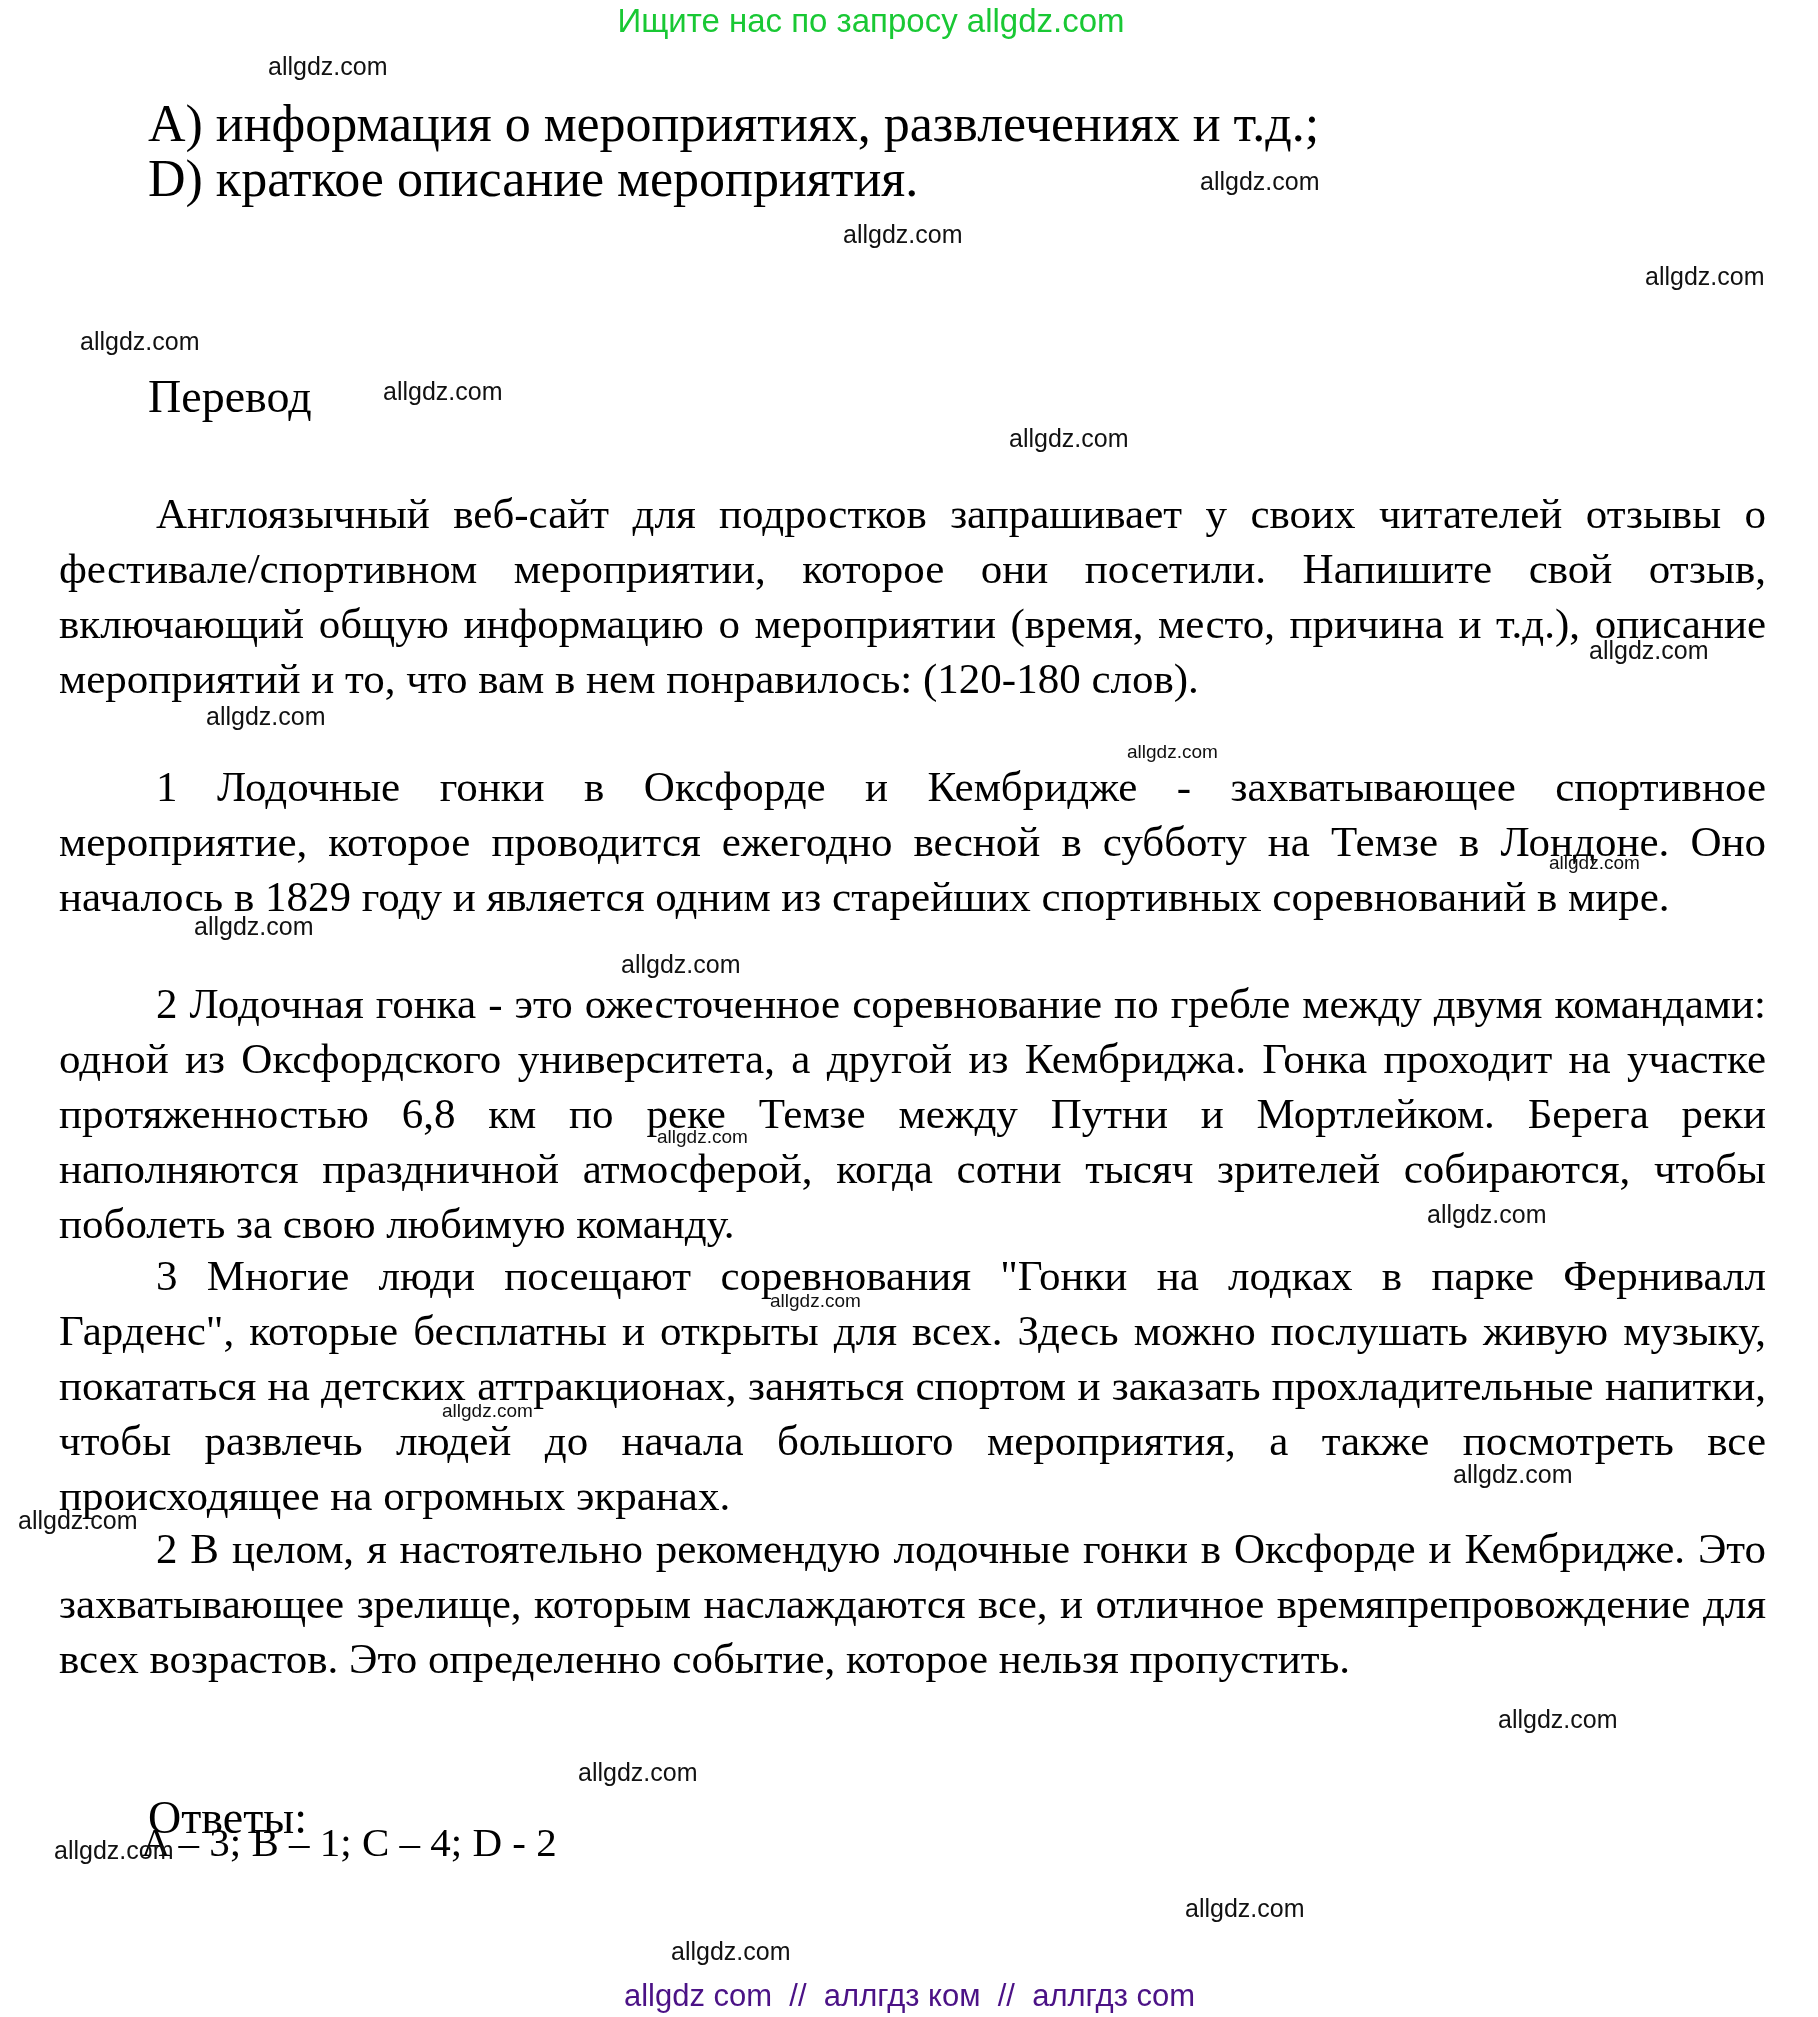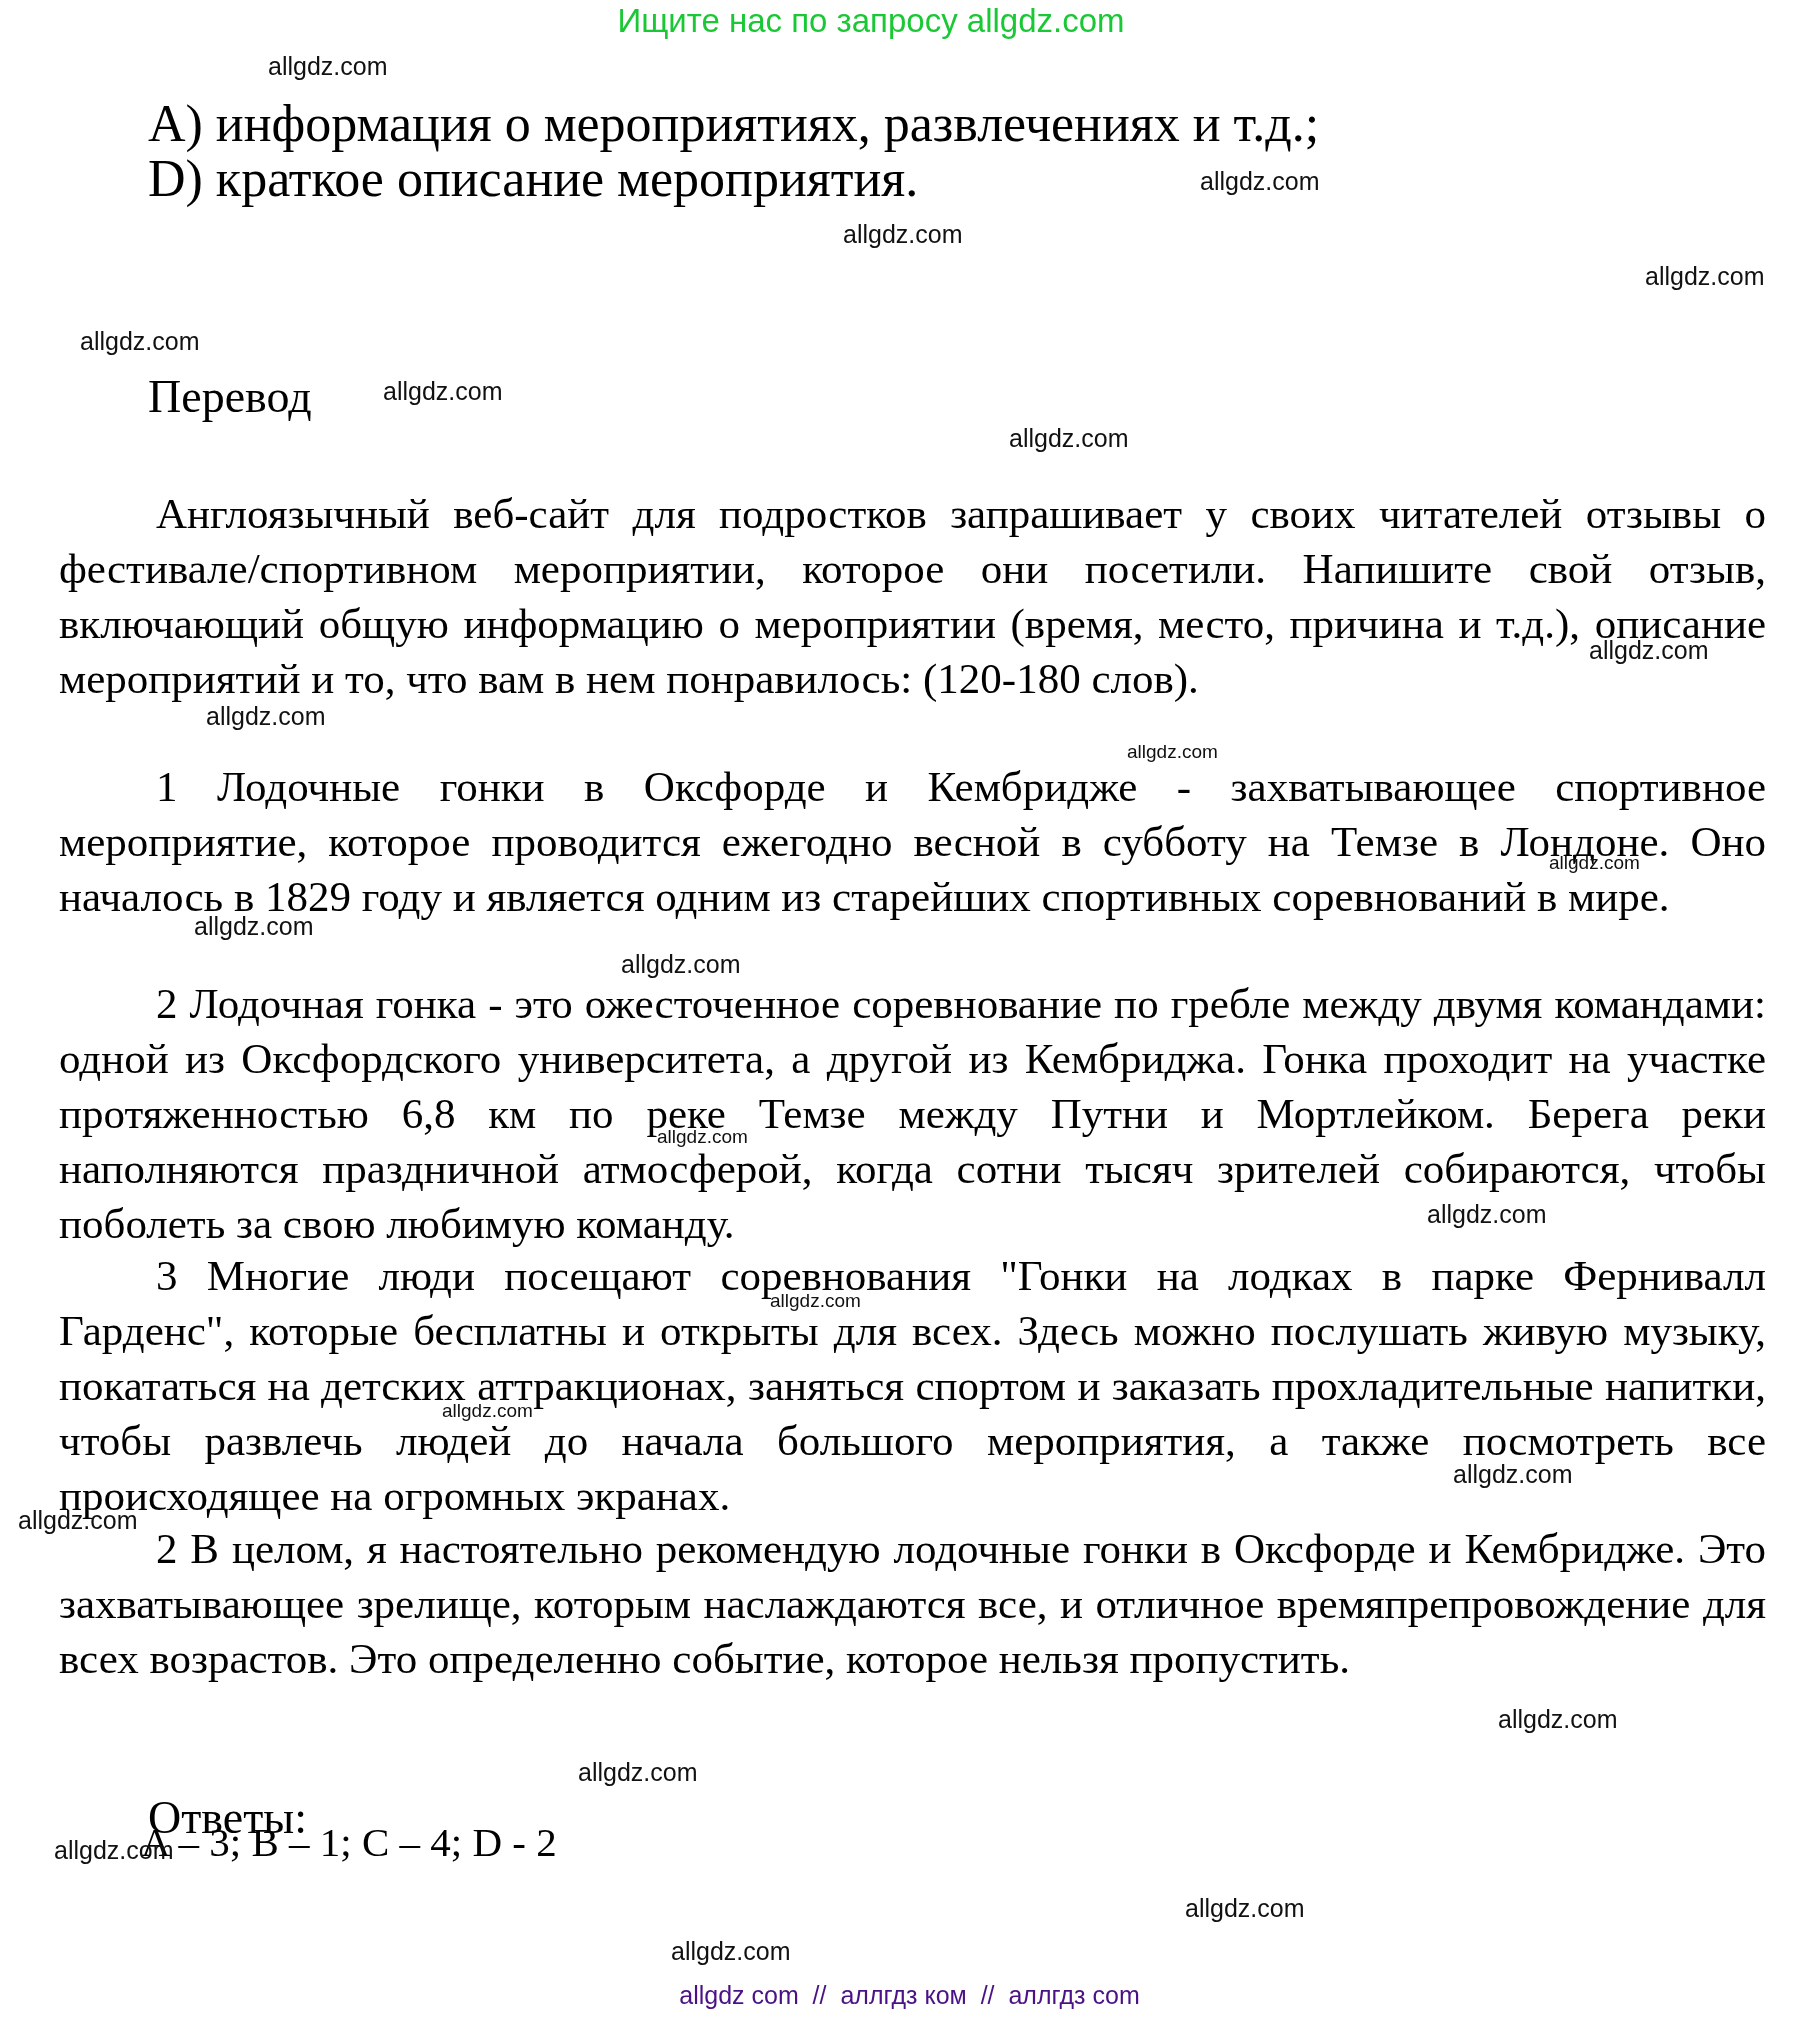--- a/index.html
+++ b/index.html
@@ -16,21 +16,21 @@
   .heading { font-weight: normal; font-size: 46px; line-height: 55px; white-space: nowrap; }
   .para {
     left: 51px; width: 1707px; font-size: 43px; line-height: 55px;
     text-align: justify; text-indent: 97px; margin: 8px;
   }
   .answers { left: 141px; top: 1815px; font-size: 41px; line-height: 55px; white-space: nowrap; }
   .wm { font-size: 25px; line-height: 29px; color: #111; white-space: nowrap; }
   .wm.small { font-size: 19px; line-height: 21px; }
   .footer {
     left: 0; width: 1819px; top: 1977px; text-align: center;
-    font-size: 25px; line-height: 37px; color: #4b1286; white-space: pre;
+    font-size: 31px; line-height: 37px; color: #4b1286; white-space: pre;
   }
 </style>
 </head>
 <body>
 
 <div class="abs top-banner sans">Ищите нас по запросу allgdz.com</div>
 
 <div class="abs options serif">
   <div>A) информация о мероприятиях, развлечениях и т.д.;</div>
   <div>D) краткое описание мероприятия.</div>

